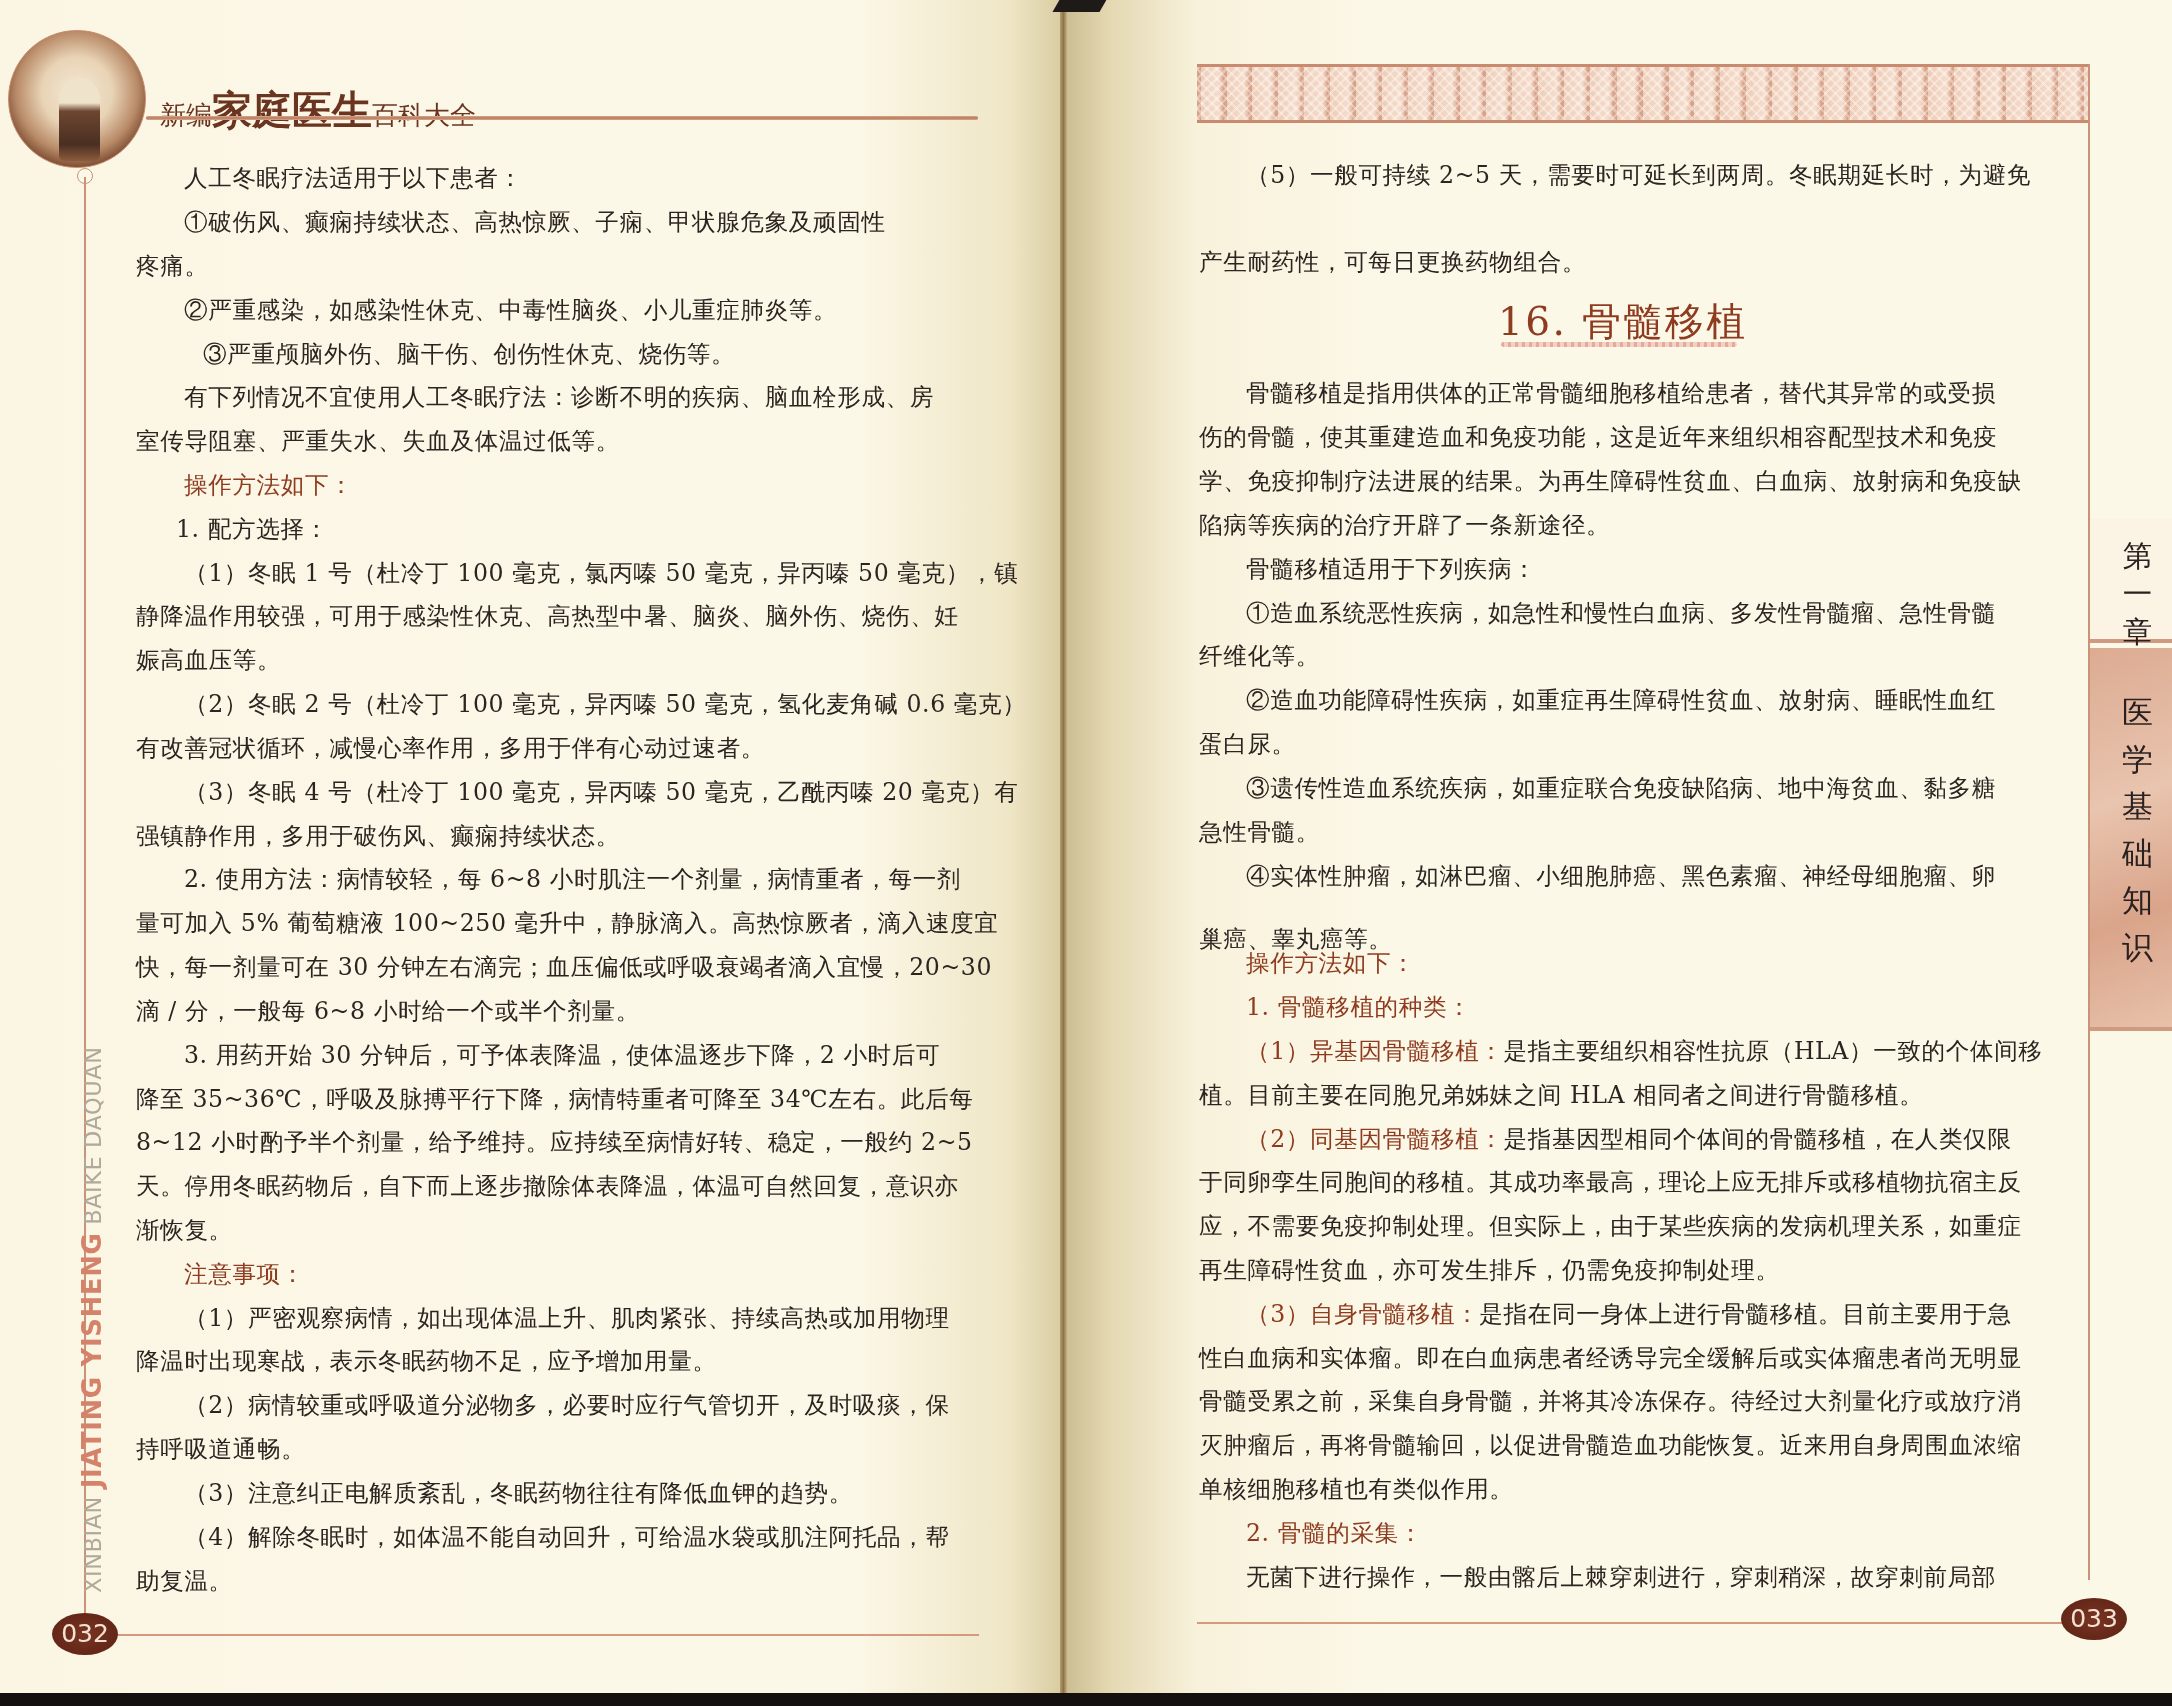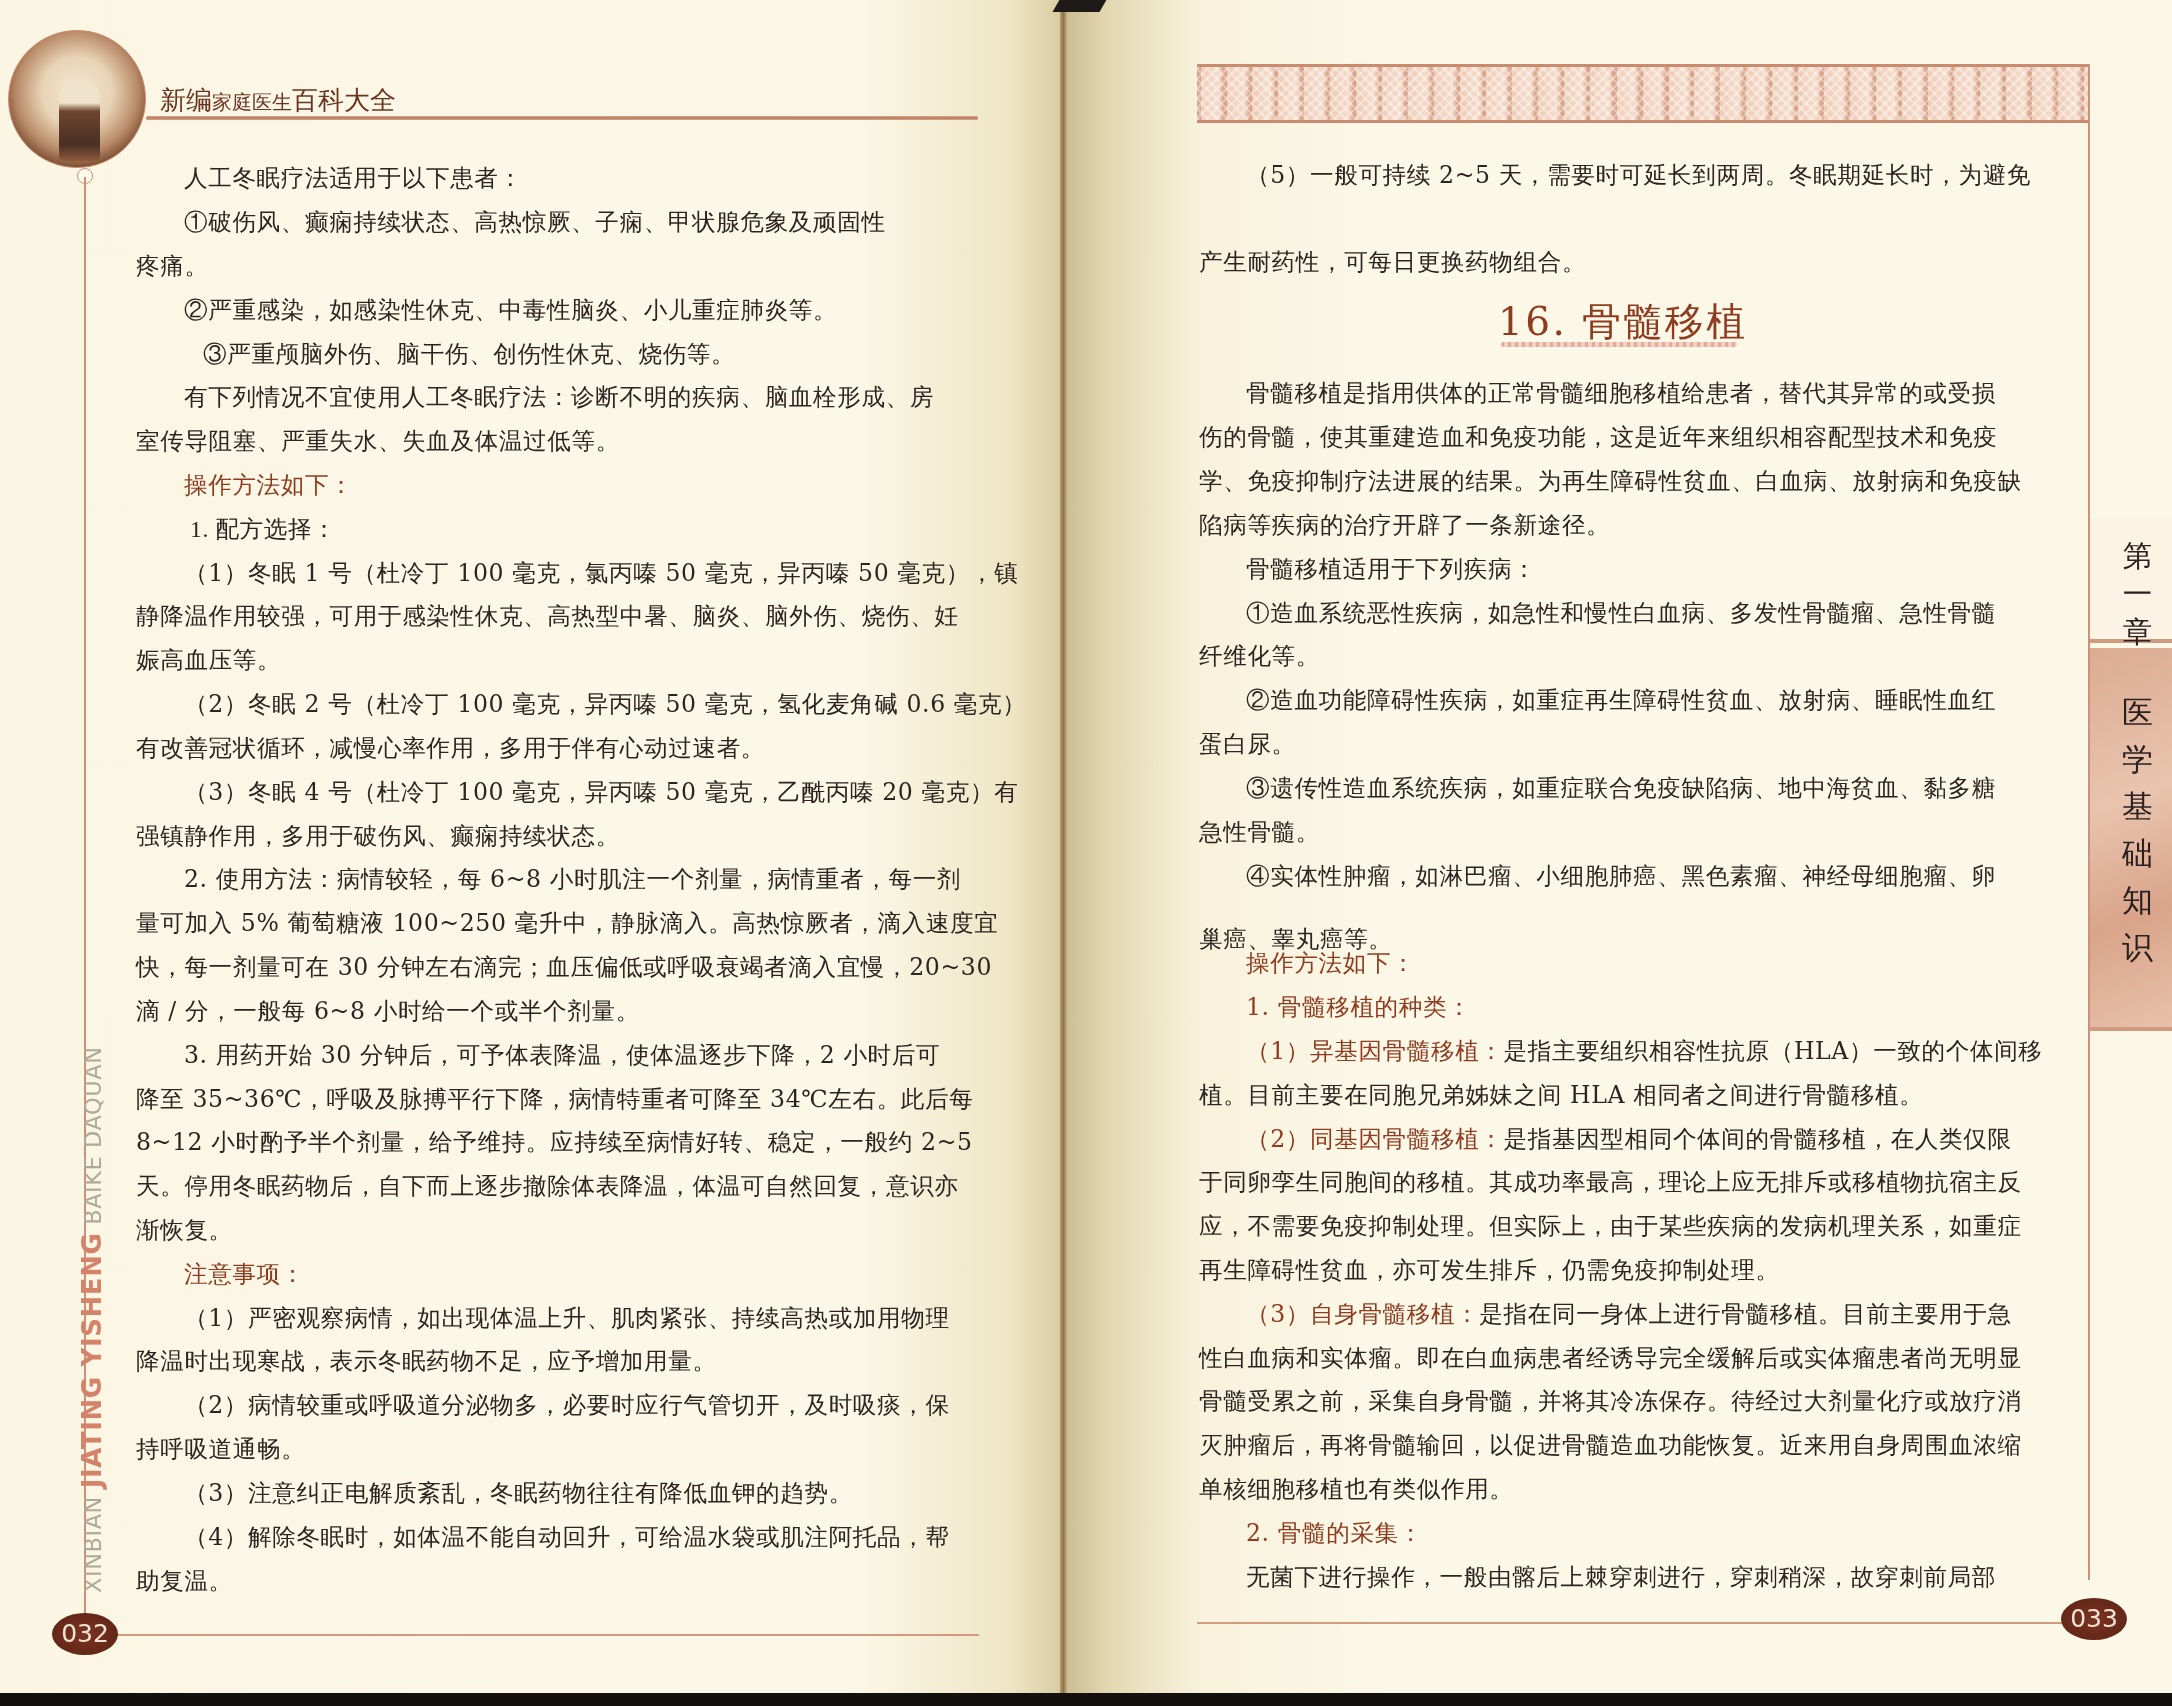--- a/index.html
+++ b/index.html
@@ -15,21 +15,21 @@
 
   .txt { position:absolute; font-size:23.6px; color:#2b2420; white-space:nowrap; letter-spacing:0.6px; }
   .red { color:#8e3b1f; }
 
   
   #medallion { position:absolute; left:8.3px; top:29.5px; width:136px; height:136px; border-radius:50%;
     border:1.8px solid #c98b6c; background:radial-gradient(circle at 50% 45%,#f5e9d5 0%,#e8d3b5 35%,#b98b68 60%,#7a4b30 75%,#e9dcc3 90%); }
   #medallion-figure { position:absolute; left:50px; top:47px; width:41px; height:83px; border-radius:20.6px 20.6px 5.9px 5.9px;
     background:linear-gradient(#f0e3cc 0%,#f0e3cc 30%,#6d4630 40%,#4a2f22 80%,#8d5b3c 100%); }
   #header-title { position:absolute; left:160px; top:83px; font-family:"DejaVu Sans","Liberation Sans",sans-serif; font-size:26px; color:#6b3420; }
-  #header-title .bold { font-weight:normal; font-size:20px; }
+  #header-title .bold { font-weight:bold; font-size:40px; }
   #header-line { position:absolute; left:146px; top:116px; width:832px; height:3.5px; background:linear-gradient(#d7a88d,#b97a5c,#d7a88d); border-radius:1.8px; }
   #left-vline { position:absolute; left:84px; top:177px; width:1.8px; height:1439px; background:#c9937a; }
   #left-ring { position:absolute; left:77px; top:168px; width:14px; height:14px; border-radius:50%; border:1.8px solid #c9937a; background:#fcf8e8; }
   #left-bottom-line { position:absolute; left:112px; top:1634px; width:867px; height:2.4px; background:#d39a7e; }
   #pinyin-vertical { position:absolute; left:77px; top:1593px; transform-origin:0 0; transform:rotate(-90deg);
     font-family:"DejaVu Sans","Liberation Sans",sans-serif; font-size:22.4px; color:#b0a898; white-space:nowrap; letter-spacing:0.6px; }
   #pinyin-vertical .hl { color:#d5826a; font-weight:bold; font-size:26px; }
   .page-num { position:absolute; width:66px; height:42px; border-radius:50%;
     background:radial-gradient(#7a3422,#5a2114); color:#f3e2d2; font-family:"DejaVu Sans","Liberation Sans",sans-serif;
     font-size:25px; text-align:center; line-height:42px; }
@@ -87,21 +87,21 @@
 
 <div id="left-text">
     <div class="txt" style="left: 184px; top: 162px;">人工冬眠疗法适用于以下患者：</div>
     <div class="txt" style="left: 184px; top: 206px;">①破伤风、癫痫持续状态、高热惊厥、子痫、甲状腺危象及顽固性</div>
     <div class="txt" style="left: 136px; top: 250px;">疼痛。</div>
     <div class="txt" style="left: 184px; top: 294px;">②严重感染，如感染性休克、中毒性脑炎、小儿重症肺炎等。</div>
     <div class="txt" style="left: 184px; top: 338px; margin-left: 19px;">③严重颅脑外伤、脑干伤、创伤性休克、烧伤等。</div>
     <div class="txt" style="left: 184px; top: 381px;">有下列情况不宜使用人工冬眠疗法：诊断不明的疾病、脑血栓形成、房</div>
     <div class="txt" style="left: 136px; top: 425px;">室传导阻塞、严重失水、失血及体温过低等。</div>
     <div class="txt red" style="left: 184px; top: 469px;">操作方法如下：</div>
-    <div class="txt" style="left: 190px; top: 513px; font-family: Liberation Serif, serif;">1. 配方选择：</div>
+    <div class="txt" style="left: 176px; top: 513px;">1. 配方选择：</div>
     <div class="txt" style="left: 184px; top: 557px;">（1）冬眠 1 号（杜冷丁 100 毫克，氯丙嗪 50 毫克，异丙嗪 50 毫克），镇</div>
     <div class="txt" style="left: 136px; top: 600px;">静降温作用较强，可用于感染性休克、高热型中暑、脑炎、脑外伤、烧伤、妊</div>
     <div class="txt" style="left: 136px; top: 644px;">娠高血压等。</div>
     <div class="txt" style="left: 184px; top: 688px;">（2）冬眠 2 号（杜冷丁 100 毫克，异丙嗪 50 毫克，氢化麦角碱 0.6 毫克）</div>
     <div class="txt" style="left: 136px; top: 732px;">有改善冠状循环，减慢心率作用，多用于伴有心动过速者。</div>
     <div class="txt" style="left: 184px; top: 776px;">（3）冬眠 4 号（杜冷丁 100 毫克，异丙嗪 50 毫克，乙酰丙嗪 20 毫克）有</div>
     <div class="txt" style="left: 136px; top: 820px;">强镇静作用，多用于破伤风、癫痫持续状态。</div>
     <div class="txt" style="left: 184px; top: 863px;">2. 使用方法：病情较轻，每 6~8 小时肌注一个剂量，病情重者，每一剂</div>
     <div class="txt" style="left: 136px; top: 907px;">量可加入 5% 葡萄糖液 100~250 毫升中，静脉滴入。高热惊厥者，滴入速度宜</div>
     <div class="txt" style="left: 136px; top: 951px;">快，每一剂量可在 30 分钟左右滴完；血压偏低或呼吸衰竭者滴入宜慢，20~30</div>

